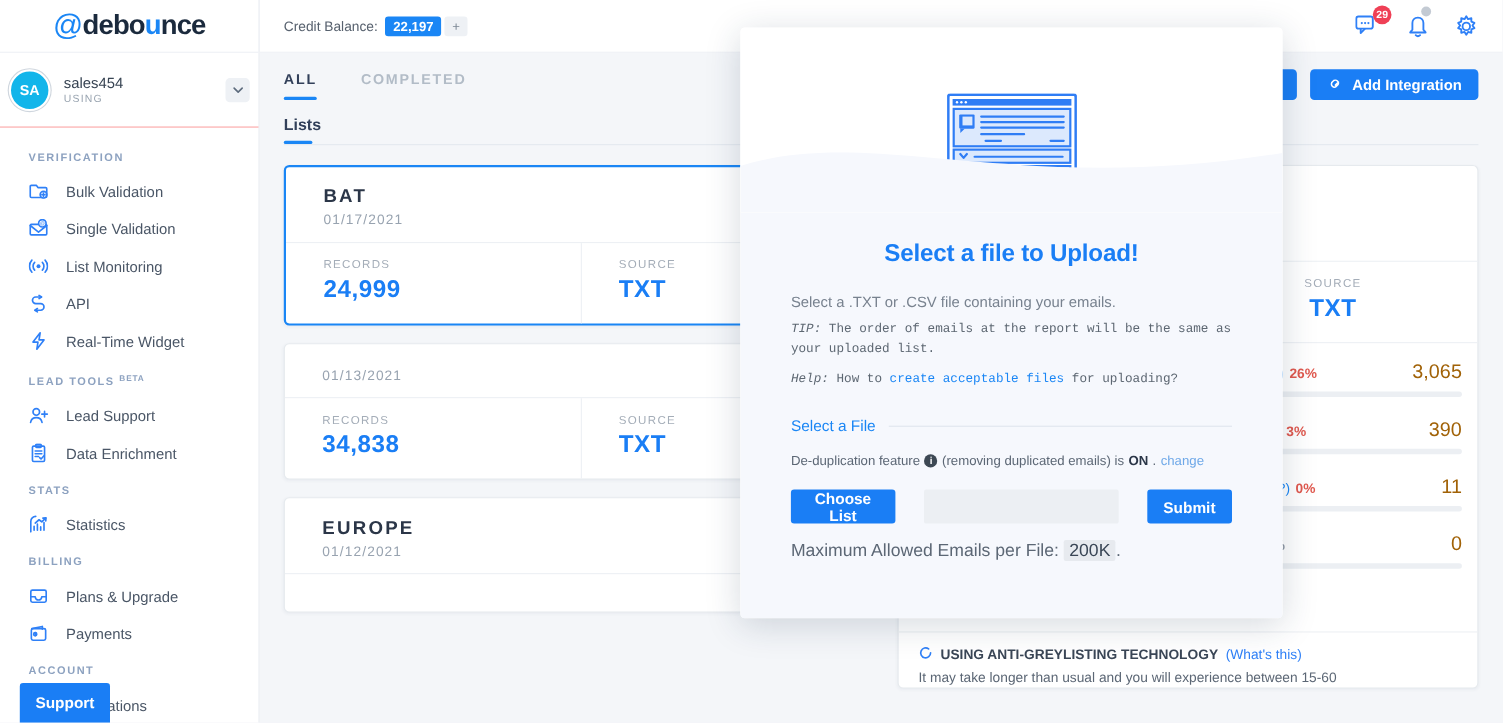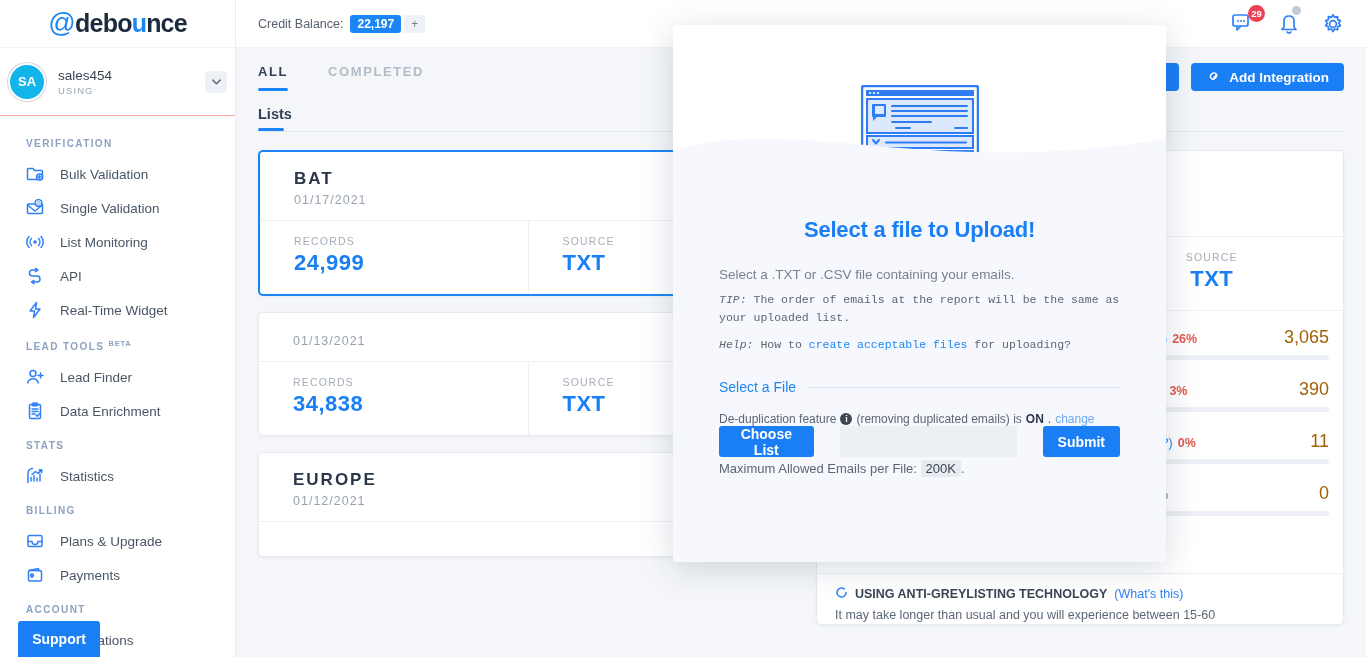--- a/index.html
+++ b/index.html
@@ -171,33 +171,33 @@
   .sel-head { display: flex; align-items: center; gap: 12px; margin-top: 26px; }
   .sel-head-label { font-size: 14px; color: #1a86f5; white-space: nowrap; }
   .sel-head-rule { flex: 1; height: 1px; background: #dfe5ee; }
   .dedup { font-size: 12px; color: #5c6775; margin-top: 17px; display: flex; align-items: center; flex-wrap: wrap; gap: 4px; }
   .info-dot {
     width: 12px; height: 12px; border-radius: 50%; background: #3d4854; color: #fff;
     font-size: 9px; font-weight: 700; display: inline-flex; align-items: center; justify-content: center;
   }
   .dedup b { color: #2b3648; }
   .dedup a { color: #6ea8e8; text-decoration: none; cursor: pointer; }
-  .file-row { display: flex; margin-top: 0; gap: 26px; }
+  .file-row { display: flex; margin-top: 19px; gap: 26px; }
   .choose-btn {
     background: #1a7ef5; color: #fff; border: none; border-radius: 3px;
     font-size: 14px; font-weight: 700; padding: 0 16px; height: 31px; cursor: pointer;
     font-family: "Liberation Sans", sans-serif;
   }
   .file-input { flex: 1; height: 31px; background: #eceff3; border: none; border-radius: 2px; }
   .submit-btn {
     background: #1a7ef5; color: #fff; border: none; border-radius: 3px;
     font-size: 14px; font-weight: 700; width: 99px; height: 31px; cursor: pointer;
     font-family: "Liberation Sans", sans-serif;
   }
-  .max-note { font-size: 13px; color: #5c6775; margin-top: 4px; }
+  .max-note { font-size: 16px; color: #5c6775; margin-top: 16px; }
   .max-chip { background: #e7eaef; padding: 1px 5px; border-radius: 2px; color: #3a4656; }
 </style>
 </head>
 <body>
 
 <div class="app">
 
   <aside class="sidebar">
     <div class="logo-box">
       <div class="logo">
@@ -272,21 +272,21 @@
         </div>
         <div class="nav-group-title"><span>LEAD TOOLS</span> <span class="beta">BETA</span></div>
         <div class="nav-item">
           <span class="nav-icon">
             <svg width="18" height="18" viewBox="0 0 18 18">
               <circle cx="7" cy="5.5" r="3" fill="none" stroke="#2f80f7" stroke-width="1.5" stroke-linecap="round" stroke-linejoin="round"></circle>
               <path d="M1.8 15 A5.3 5.3 0 0 1 12.2 15" fill="none" stroke="#2f80f7" stroke-width="1.5" stroke-linecap="round" stroke-linejoin="round"></path>
               <path d="M14.5 5 L14.5 10 M12 7.5 L17 7.5" fill="none" stroke="#2f80f7" stroke-width="1.5" stroke-linecap="round" stroke-linejoin="round"></path>
             </svg>
           </span>
-          <span class="nav-label">Lead Finder</span>
+          <span class="nav-label">Lead Support</span>
         </div>
         <div class="nav-item">
           <span class="nav-icon">
             <svg width="18" height="18" viewBox="0 0 18 18">
               <rect x="3.5" y="2.5" width="11" height="14" rx="1.2" fill="none" stroke="#2f80f7" stroke-width="1.5" stroke-linecap="round" stroke-linejoin="round"></rect>
               <rect x="6.5" y="1" width="5" height="2.8" rx="0.8" fill="none" stroke="#2f80f7" stroke-width="1.5" stroke-linecap="round" stroke-linejoin="round"></rect>
               <path d="M6 7 L12 7 M6 9.5 L12 9.5 M6 12 L9 12" fill="none" stroke="#2f80f7" stroke-width="1.5" stroke-linecap="round" stroke-linejoin="round"></path>
               <path d="M10 13 L11.3 14.3 L14 11.3" fill="none" stroke="#2f80f7" stroke-width="1.5" stroke-linecap="round" stroke-linejoin="round"></path>
             </svg>
           </span>

